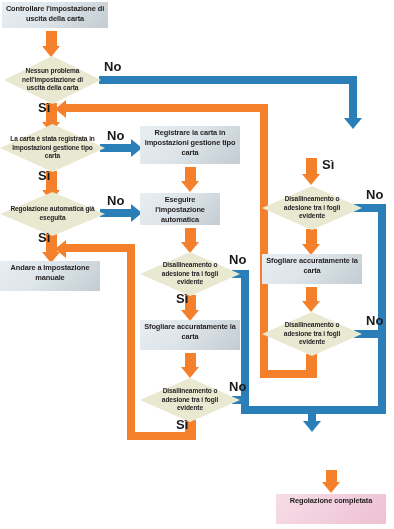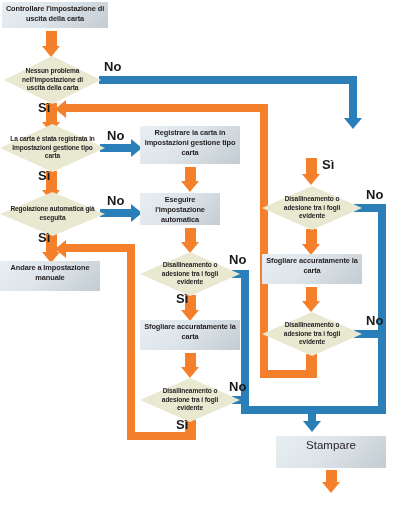--- a/index.html
+++ b/index.html
@@ -258,21 +258,21 @@
   <div class="seg b" style="left:354px; top:330px; width:32px; height:8px;"></div>
 
   <div class="seg o" style="left:306px; top:354px; width:11px; height:24px;"></div>
   <div class="seg o" style="left:260px; top:370px; width:57px; height:8px;"></div>
   <div class="seg o" style="left:260px; top:104px; width:8px; height:274px;"></div>
 
   <div class="seg b" style="left:241px; top:406px; width:145px; height:8px;"></div>
   <div class="seg b" style="left:308px; top:406px; width:8px; height:18px;"></div>
   <div class="arrow down b" style="left:303px; top:421px;"></div>
 
-  <div class="box big-label" style="left:276px; top:436px; width:110px; height:32px;">
-    <span>Stampare</span>
-  </div>
 
   <div class="stem o" style="left:326px; top:470px; width:11px; height:14px;"></div>
   <div class="arrow down o" style="left:322px; top:482px;"></div>
 
+  <div class="box terminal" style="left:276px; top:494px; width:110px; height:30px;">
+    <span>Regolazione completata</span>
+  </div>
 
 </div>
 
 </body></html>

